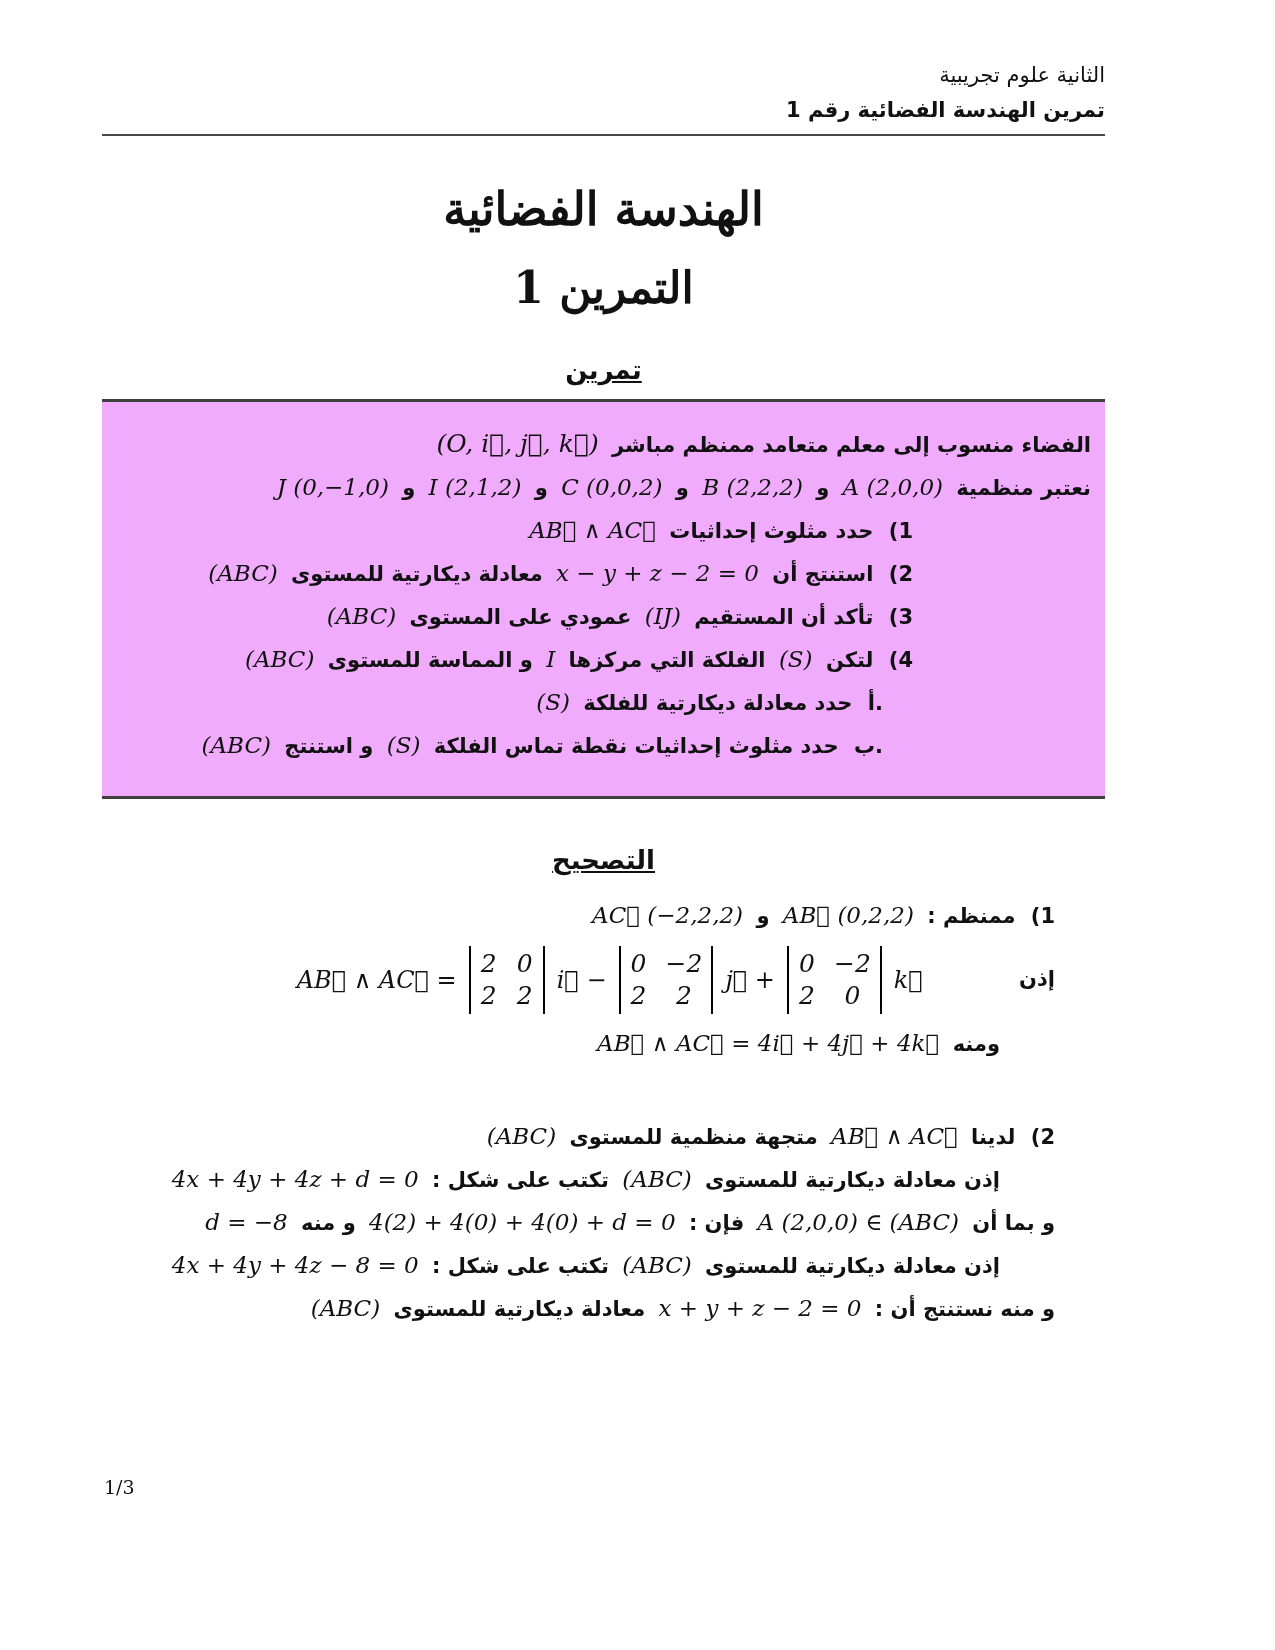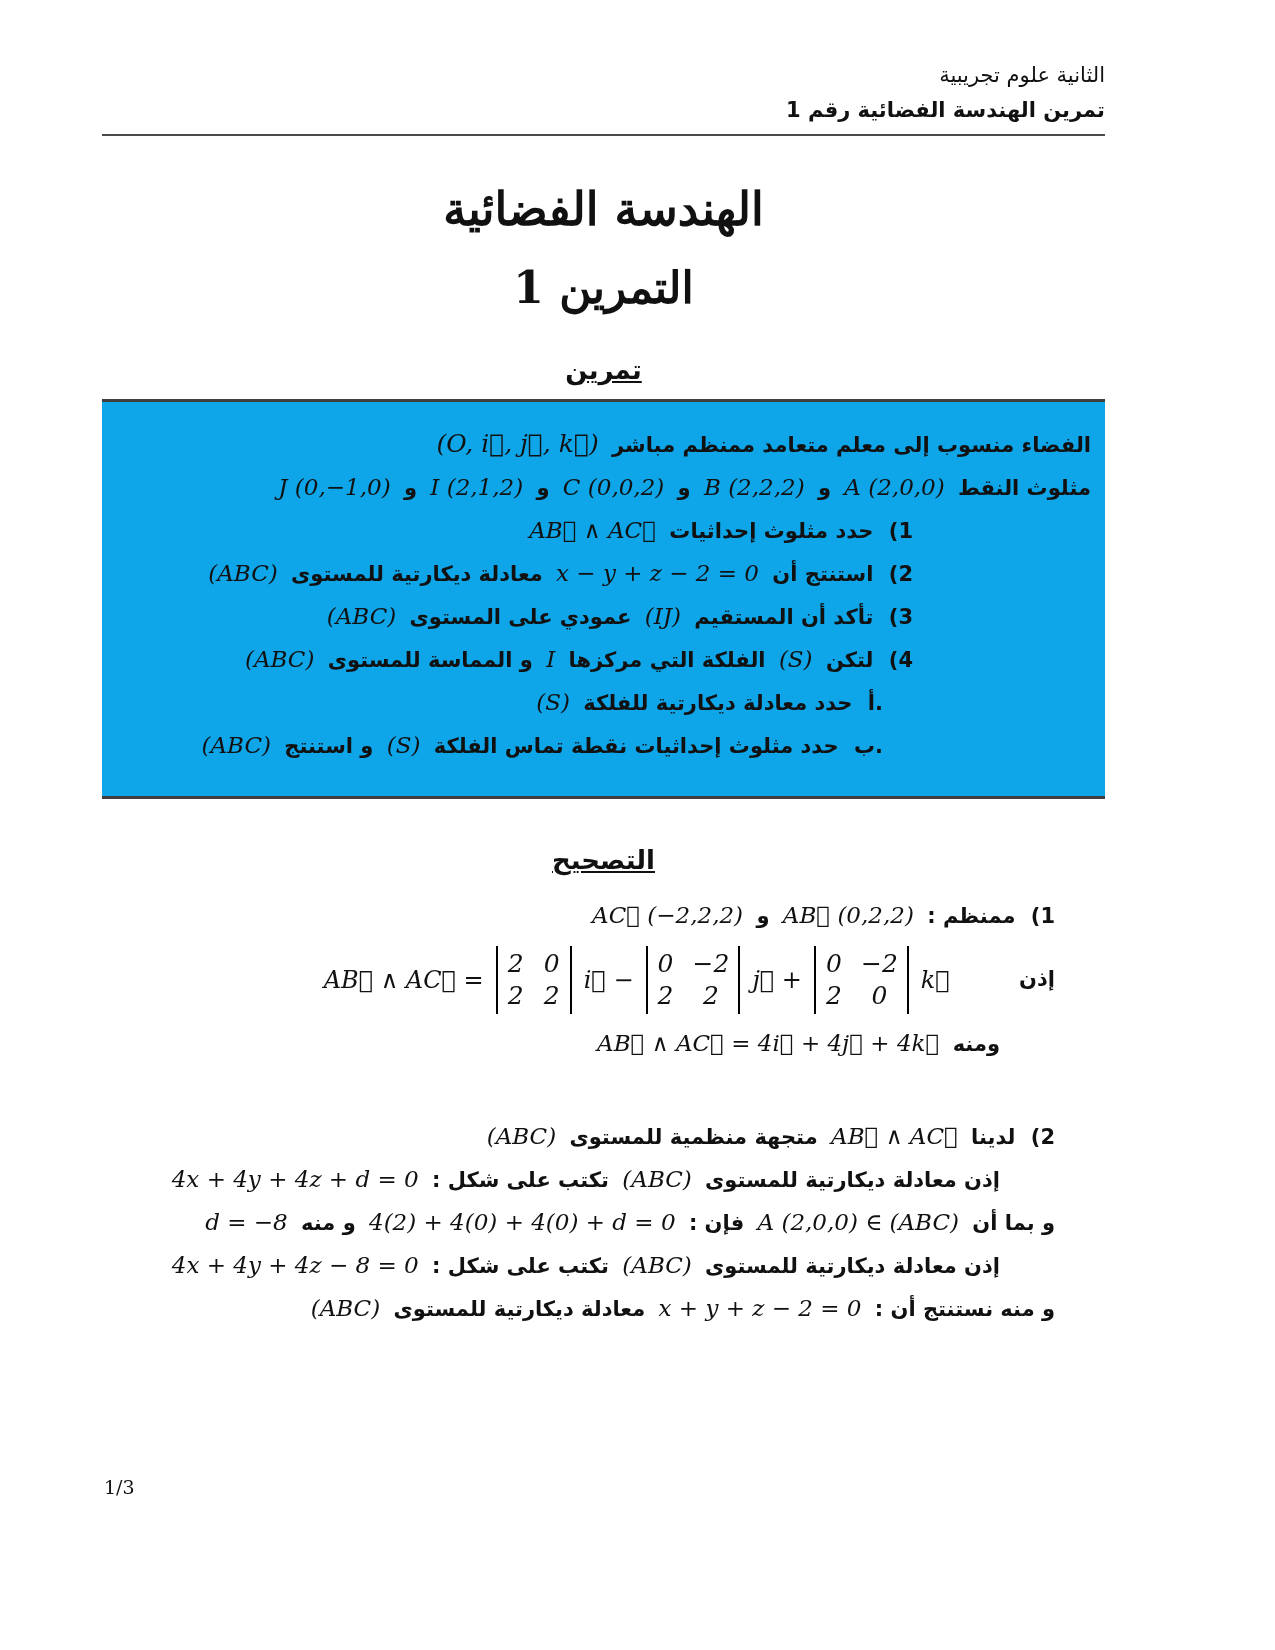--- a/index.html
+++ b/index.html
@@ -34,21 +34,21 @@
   }
 
   .section-label {
     direction: rtl; text-align: center;
     font-size: 26px; font-weight: bold;
     text-decoration: underline;
     margin-top: 42px;
   }
 
   .exercise-box {
-    background: #0ea5e9;
+    background: #f0abfc;
     border-top: 3px solid #3f3f3f;
     border-bottom: 3px solid #3f3f3f;
     margin-top: 14px;
     padding: 24px 14px 26px;
   }
 
   .line {
     direction: rtl; text-align: right;
     font-size: 21px; line-height: 36px;
     margin: 0 0 6px;
@@ -71,21 +71,21 @@
   .c-tight  { margin-top: 6px;  }
   .c-gap    { margin-top: 56px; }
   .ind-sm { padding-left: 0; padding-right: 50px; }
   .ind-md { padding-left: 0; padding-right: 105px; }
 
   .eq {
     display: inline-flex; direction: ltr; unicode-bidi: isolate;
     align-items: center; gap: 12px;
     font-family: "DejaVu Serif", serif; font-style: italic; font-weight: normal;
     font-size: 24px;
-    margin-right: 62px; margin-left: 8px;
+    margin-right: 89px; margin-left: 8px;
     vertical-align: middle;
   }
   .eq-line { line-height: 78px; }
   .det {
     display: inline-grid;
     grid-template-columns: auto auto;
     column-gap: 18px; row-gap: 2px;
     padding: 3px 9px;
     border-left: 2px solid #000; border-right: 2px solid #000;
     font-family: "DejaVu Serif", serif; font-style: italic;
@@ -117,21 +117,21 @@
   <div class="section-label">تمرين</div>
 
   <section class="exercise-box">
 
     <p class="line">
       <span class="ar">الفضاء منسوب إلى معلم متعامد ممنظم مباشر</span>
       <span class="math frame">(O, i⃗, j⃗, k⃗)</span>
     </p>
 
     <p class="line">
-      <span class="ar">مثلوث النقط</span>
+      <span class="ar">نعتبر منظمية</span>
       <span class="math">A (2,0,0)</span>
       <span class="ar">و</span>
       <span class="math">B (2,2,2)</span>
       <span class="ar">و</span>
       <span class="math">C (0,0,2)</span>
       <span class="ar">و</span>
       <span class="math">I (2,1,2)</span>
       <span class="ar">و</span>
       <span class="math">J (0,−1,0)</span>
     </p>

